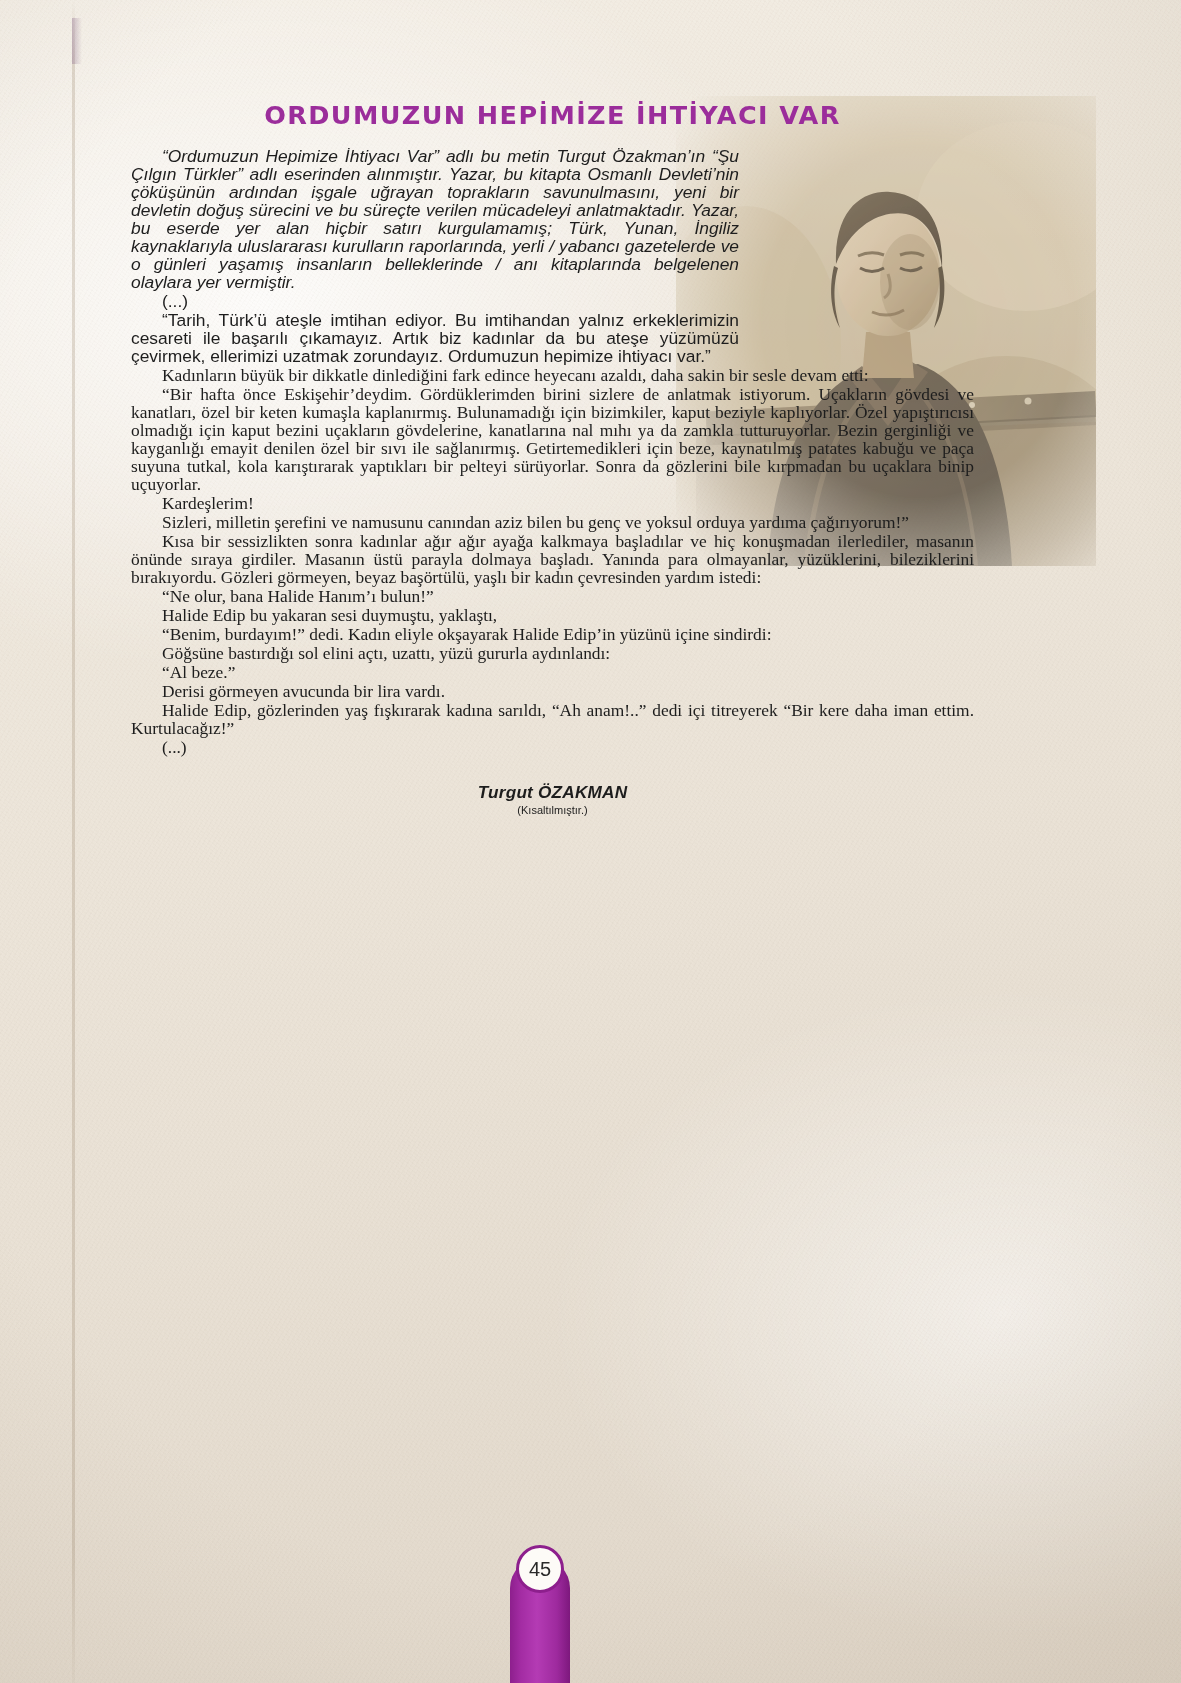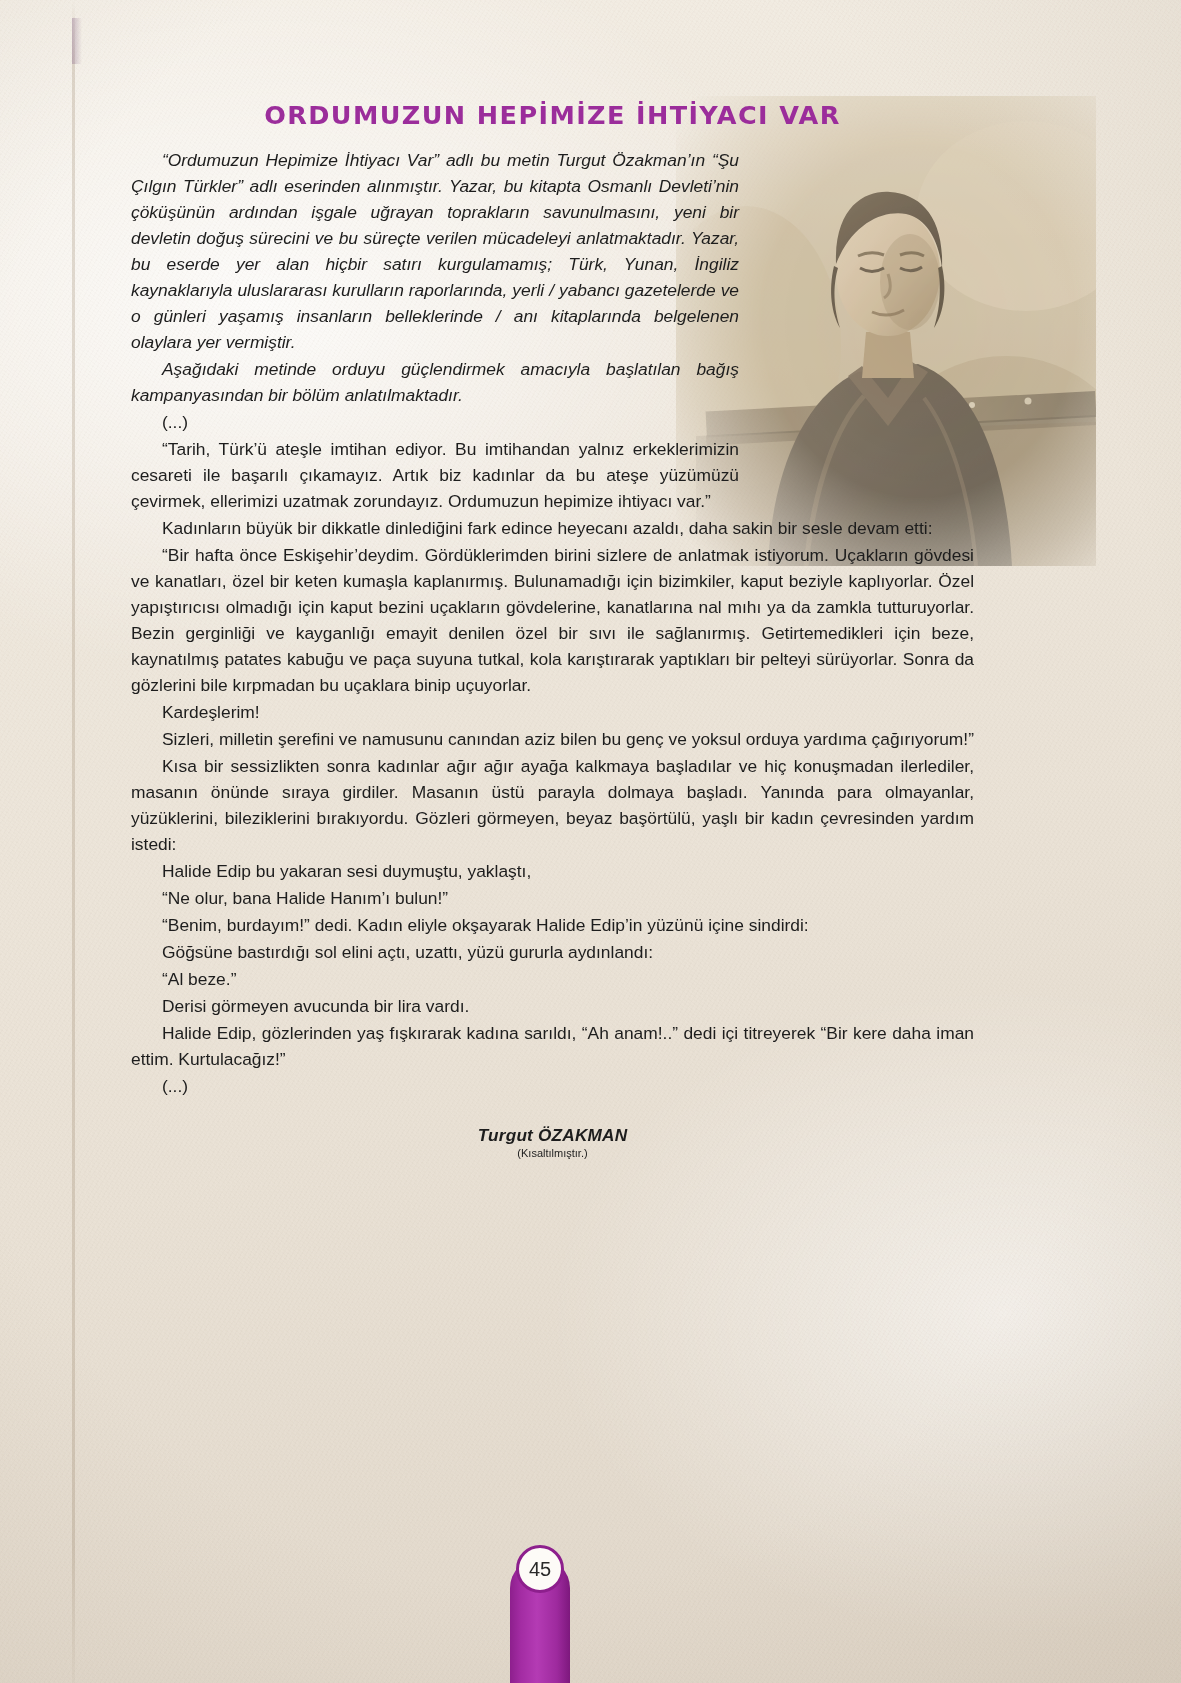--- a/index.html
+++ b/index.html
@@ -86,32 +86,32 @@
     font-size: 25.5px;
     font-weight: bold;
     letter-spacing: 1.4px;
     font-family: "DejaVu Sans", sans-serif;
   }
 
   p {
     margin: 0 0 1px 0;
     color: #1d1d1d;
     font-size: 17.4px;
-    line-height: 26px;
+    line-height: 18px;
     text-align: justify;
     text-indent: 31px;
   }
   p.ital {
     font-style: italic;
   }
 
   
   .wrap-narrow { width: 608px; }
   .wrap-mid    { width: 608px; }
-  .wrap-full   { width: 843px; }
+  .wrap-full   { width: 843px; font-family: Liberation Serif, serif; }
 
   .sig {
     margin-top: 26px;
     text-align: center;
     text-indent: 0;
   }
   .sig .author {
     display: block;
     font-weight: bold;
     font-style: italic;
@@ -257,31 +257,30 @@
     </svg>
   </div>
 
   <div id="vignette"></div>
 
   <div id="content">
 
     <h1 class="title">ORDUMUZUN HEPİMİZE İHTİYACI VAR</h1>
 
     <p class="ital wrap-narrow">“Ordumuzun Hepimize İhtiyacı Var” adlı bu metin Turgut Özakman’ın “Şu Çılgın Türkler” adlı eserinden alınmıştır. Yazar, bu kitapta Osmanlı Devleti’nin çöküşünün ardından işgale uğrayan toprakların savunulmasını, yeni bir devletin doğuş sürecini ve bu süreçte verilen mücadeleyi anlatmaktadır. Yazar, bu eserde yer alan hiçbir satırı kurgulamamış; Türk, Yunan, İngiliz kaynaklarıyla uluslararası kurulların raporlarında, yerli / yabancı gazetelerde ve o günleri yaşamış insanların belleklerinde / anı kitaplarında belgelenen olaylara yer vermiştir.</p>
-    <p class="ital wrap-narrow">Aşağıdaki metinde orduyu güçlendirmek amacıyla başlatılan bağış kampanyasından bir bölüm anlatılmaktadır.</p>
 
     <p class="wrap-narrow">(...)</p>
     <p class="wrap-mid">“Tarih, Türk’ü ateşle imtihan ediyor. Bu imtihandan yalnız erkeklerimizin cesareti ile başarılı çıkamayız. Artık biz kadınlar da bu ateşe yüzümüzü çevirmek, ellerimizi uzatmak zorundayız. Ordumuzun hepimize ihtiyacı var.”</p>
     <p class="wrap-full">Kadınların büyük bir dikkatle dinlediğini fark edince heyecanı azaldı, daha sakin bir sesle devam etti:</p>
     <p class="wrap-full">“Bir hafta önce Eskişehir’deydim. Gördüklerimden birini sizlere de anlatmak istiyorum. Uçakların gövdesi ve kanatları, özel bir keten kumaşla kaplanırmış. Bulunamadığı için bizimkiler, kaput beziyle kaplıyorlar. Özel yapıştırıcısı olmadığı için kaput bezini uçakların gövdelerine, kanatlarına nal mıhı ya da zamkla tutturuyorlar. Bezin gerginliği ve kayganlığı emayit denilen özel bir sıvı ile sağlanırmış. Getirtemedikleri için beze, kaynatılmış patates kabuğu ve paça suyuna tutkal, kola karıştırarak yaptıkları bir pelteyi sürüyorlar. Sonra da gözlerini bile kırpmadan bu uçaklara binip uçuyorlar.</p>
     <p class="wrap-full">Kardeşlerim!</p>
     <p class="wrap-full">Sizleri, milletin şerefini ve namusunu canından aziz bilen bu genç ve yoksul orduya yardıma çağırıyorum!”</p>
     <p class="wrap-full">Kısa bir sessizlikten sonra kadınlar ağır ağır ayağa kalkmaya başladılar ve hiç konuşmadan ilerlediler, masanın önünde sıraya girdiler. Masanın üstü parayla dolmaya başladı. Yanında para olmayanlar, yüzüklerini, bileziklerini bırakıyordu. Gözleri görmeyen, beyaz başörtülü, yaşlı bir kadın çevresinden yardım istedi:</p>
+    <p class="wrap-full">“Ne olur, bana Halide Hanım’ı bulun!”</p>
     <p class="wrap-full">Halide Edip bu yakaran sesi duymuştu, yaklaştı,</p>
-    <p class="wrap-full">“Ne olur, bana Halide Hanım’ı bulun!”</p>
     <p class="wrap-full">“Benim, burdayım!” dedi. Kadın eliyle okşayarak Halide Edip’in yüzünü içine sindirdi:</p>
     <p class="wrap-full">Göğsüne bastırdığı sol elini açtı, uzattı, yüzü gururla aydınlandı:</p>
     <p class="wrap-full">“Al beze.”</p>
     <p class="wrap-full">Derisi görmeyen avucunda bir lira vardı.</p>
     <p class="wrap-full">Halide Edip, gözlerinden yaş fışkırarak kadına sarıldı, “Ah anam!..” dedi içi titreyerek “Bir kere daha iman ettim. Kurtulacağız!”</p>
     <p class="wrap-full">(...)</p>
 
     <div class="sig">
       <span class="author">Turgut ÖZAKMAN</span>
       <span class="note">(Kısaltılmıştır.)</span>

